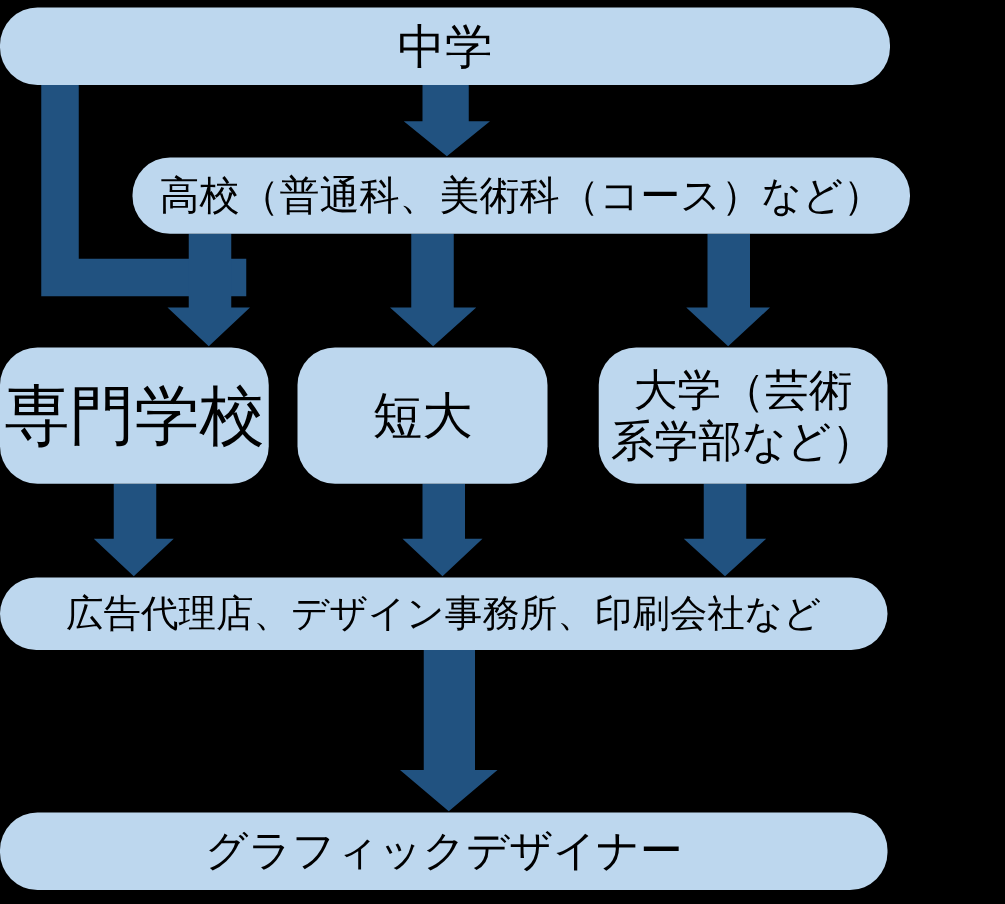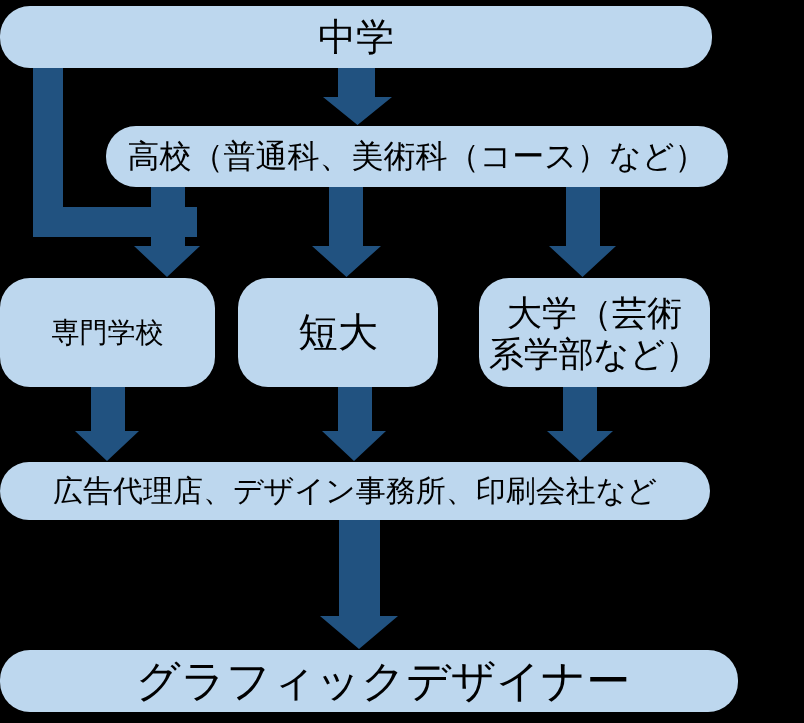--- a/index.html
+++ b/index.html
@@ -8,26 +8,26 @@
     font-family:"Liberation Sans",sans-serif;overflow:hidden;
   }
   .arrow-layer{position:absolute;left:0;top:0;z-index:1;}
   .box{
     position:absolute;background:#BDD7EE;color:#000000;z-index:2;
     display:flex;align-items:center;justify-content:center;
     text-align:center;white-space:nowrap;border-radius:30px;
   }
   #box-chugaku {left:0px;  top:6px;  width:712px;height:62px; font-size:38px;}
   #box-koko    {left:106px;top:126px;width:622px;height:61px; font-size:32px;}
-  #box-senmon  {left:0px;  top:278px;width:215px;height:109px;font-size:28px;}
+  #box-senmon  {left:0px;  top:278px;width:215px;height:109px;font-size:52px;}
   #box-tandai  {left:238px;top:278px;width:200px;height:109px;font-size:40px;}
   #box-daigaku {left:479px;top:278px;width:231px;height:109px;font-size:35px;
                 flex-direction:column;line-height:41px;}
   #box-kokoku  {left:0px;  top:462px;width:710px;height:58px; font-size:30px;}
-  #box-designer{left:0px;  top:650px;width:710px;height:62px; font-size:44px;padding-left:28px;}
+  #box-designer{left:0px;  top:650px;width:710px;height:62px; font-size:34px;}
   .freelance{
     position:absolute;left:0;top:551px;width:736px;z-index:3;
     text-align:center;font-size:31px;font-weight:bold;color:#000000;
     white-space:nowrap;
     text-shadow:
       -3px -3px 0 #fff, 3px -3px 0 #fff, -3px 3px 0 #fff, 3px 3px 0 #fff,
       -4px 0 0 #fff, 4px 0 0 #fff, 0 -4px 0 #fff, 0 4px 0 #fff,
       0 0 6px #fff, 0 0 6px #fff;
   }
 </style>

